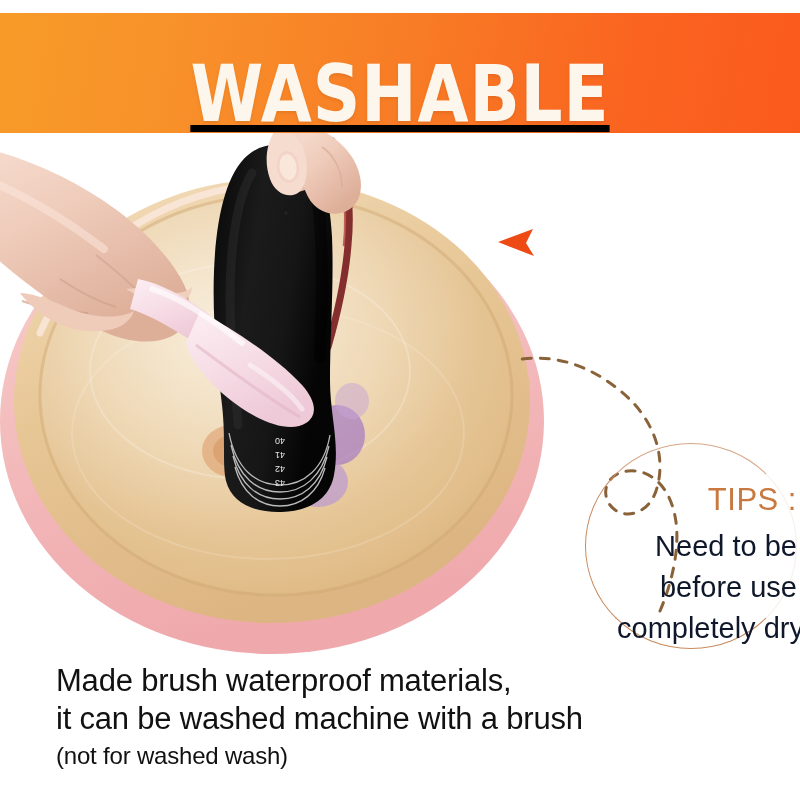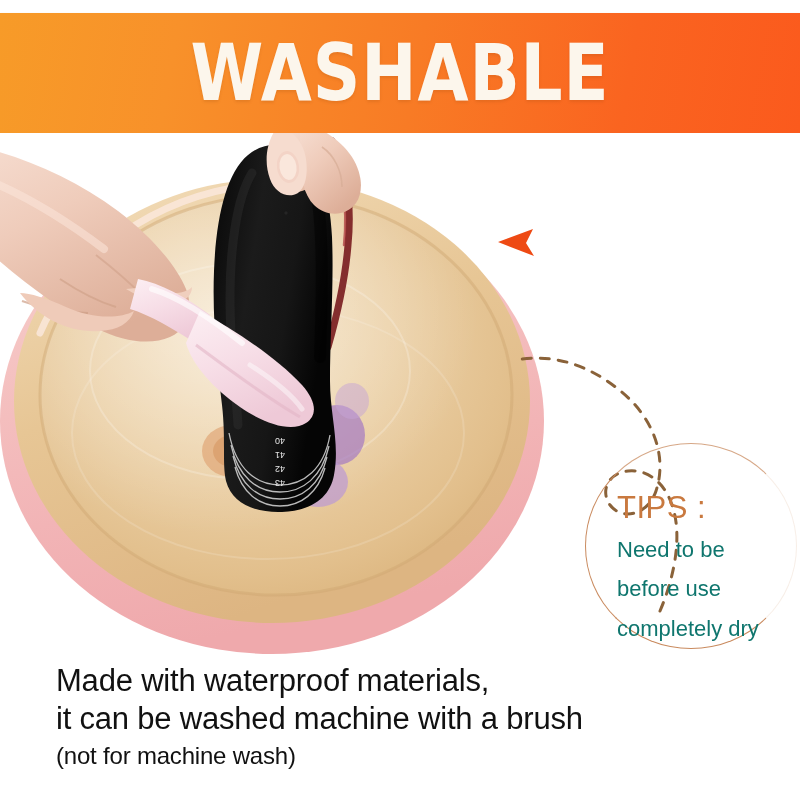--- a/index.html
+++ b/index.html
@@ -21,23 +21,24 @@
 
   
   .banner {
     position: absolute;
     left: 0;
     top: 13px;
     width: 800px;
     height: 120px;
     background: linear-gradient(100deg, #F79B28 0%, #F8912A 22%, #F87B25 52%, #FA6420 78%, #FB5A1D 100%);
     display: flex;
-    align-items: center;
+    align-items: flex-end;
     justify-content: center;
     box-shadow: 0 1px 2px rgba(160, 90, 20, 0.25);
+    text-decoration: underline;
   }
   .banner-title {
     font-family: "Liberation Sans Narrow", "DejaVu Sans Condensed", "Liberation Sans", sans-serif;
     font-weight: bold;
     font-size: 78px;
     letter-spacing: 1px;
     color: #FCF6EC;
     line-height: 1;
     transform: scaleX(0.94);
     text-shadow: 0 2px 3px rgba(150, 70, 15, 0.18);
@@ -73,37 +74,37 @@
     height: 206px;
     border: 1.6px solid #C98A5E;
     border-radius: 50%;
     border-right-color: rgba(201, 138, 94, 0.15);
     border-top-color: rgba(201, 138, 94, 0.75);
     box-sizing: border-box;
   }
   .tips-text-wrap {
     position: absolute;
     left: 32px;
-    top: 48px;
+    top: 40px;
     width: 180px;
+    text-align: right;
   }
   .tips-label {
     font-size: 31px;
     color: #C9793F;
     letter-spacing: 0.5px;
     line-height: 1.1;
     margin-bottom: 9px;
     white-space: nowrap;
   }
   .tips-line {
-    font-size: 22px;
-    color: #0f766e;
+    font-size: 29px;
+    color: #0f172a;
     line-height: 1.42;
     white-space: nowrap;
-    margin-top: 8px;
   }
 
   
   .caption {
     position: absolute;
     left: 56px;
     top: 662px;
     width: 700px;
   }
   .caption-line-1,
@@ -333,18 +334,18 @@
     <div class="tips-circle"></div>
     <div class="tips-text-wrap">
       <div class="tips-label">TIPS :</div>
       <div class="tips-line">Need to be</div>
       <div class="tips-line">before use</div>
       <div class="tips-line">completely dry</div>
     </div>
   </div>
 
   <div class="caption">
-    <div class="caption-line-1">Made with waterproof materials,</div>
+    <div class="caption-line-1">Made brush waterproof materials,</div>
     <div class="caption-line-2">it can be washed machine with a brush</div>
-    <div class="caption-line-3">(not for machine wash)</div>
+    <div class="caption-line-3">(not for washed wash)</div>
   </div>
 
 </div>
 
 </body></html>

